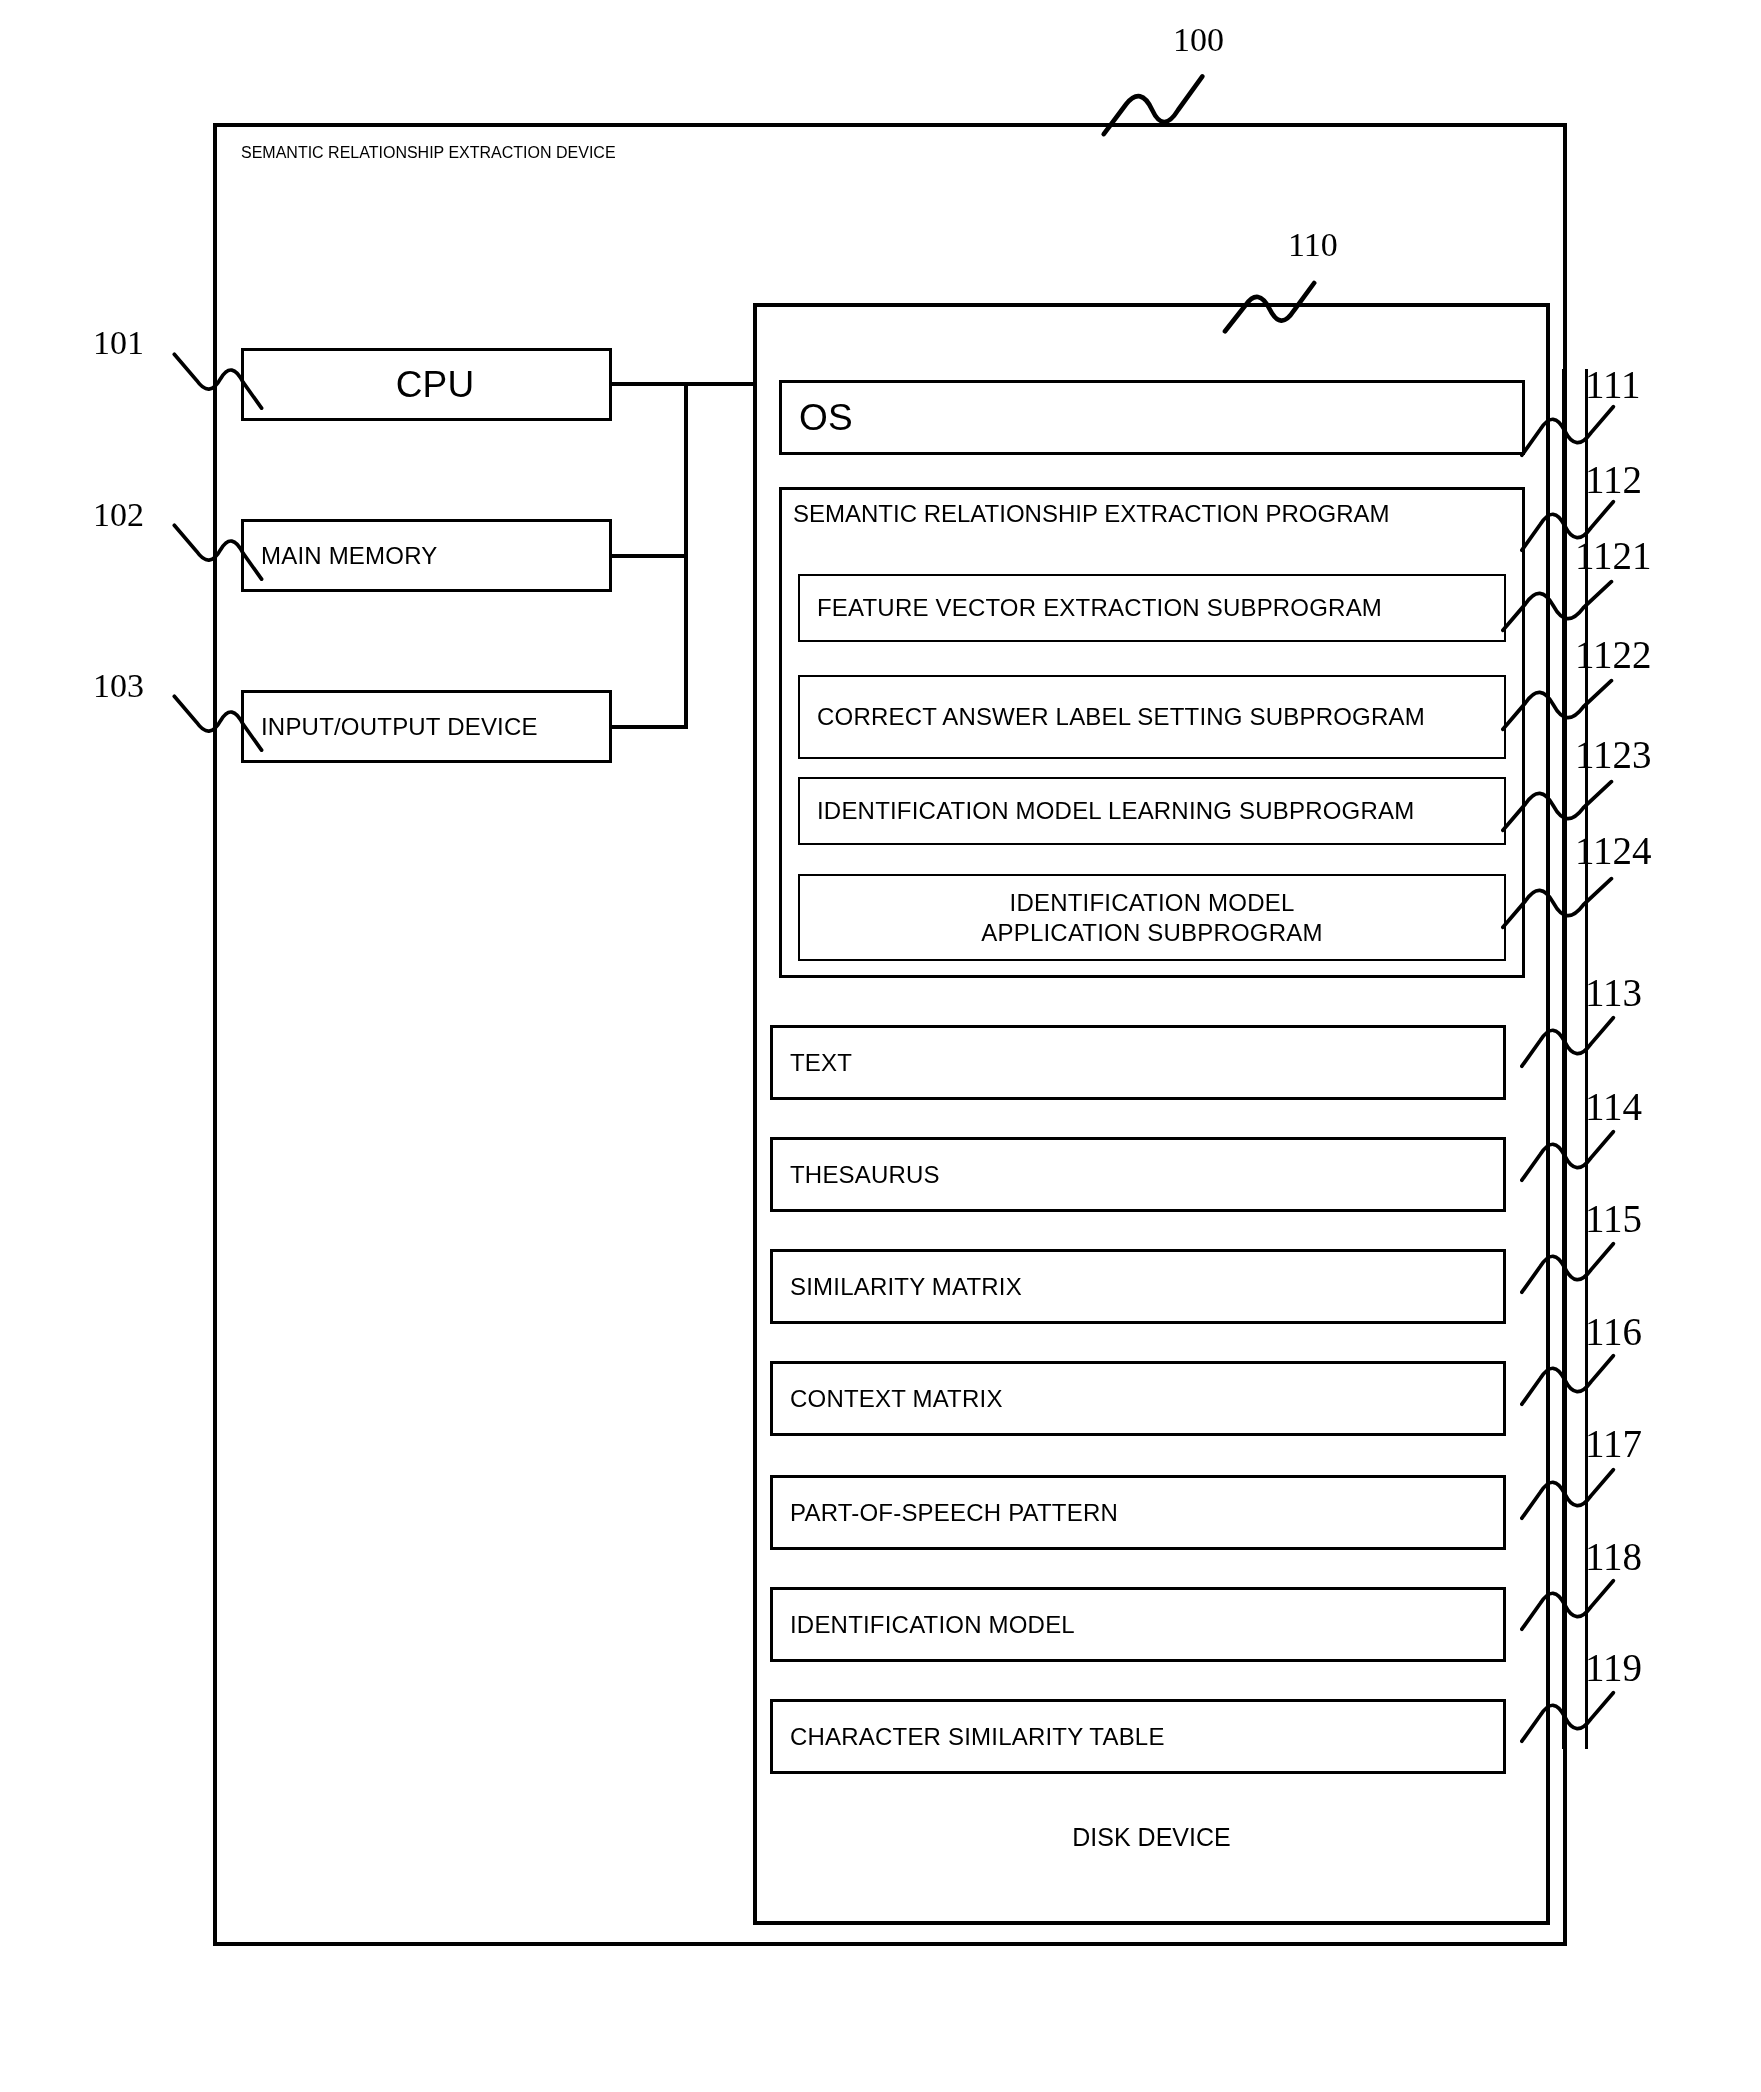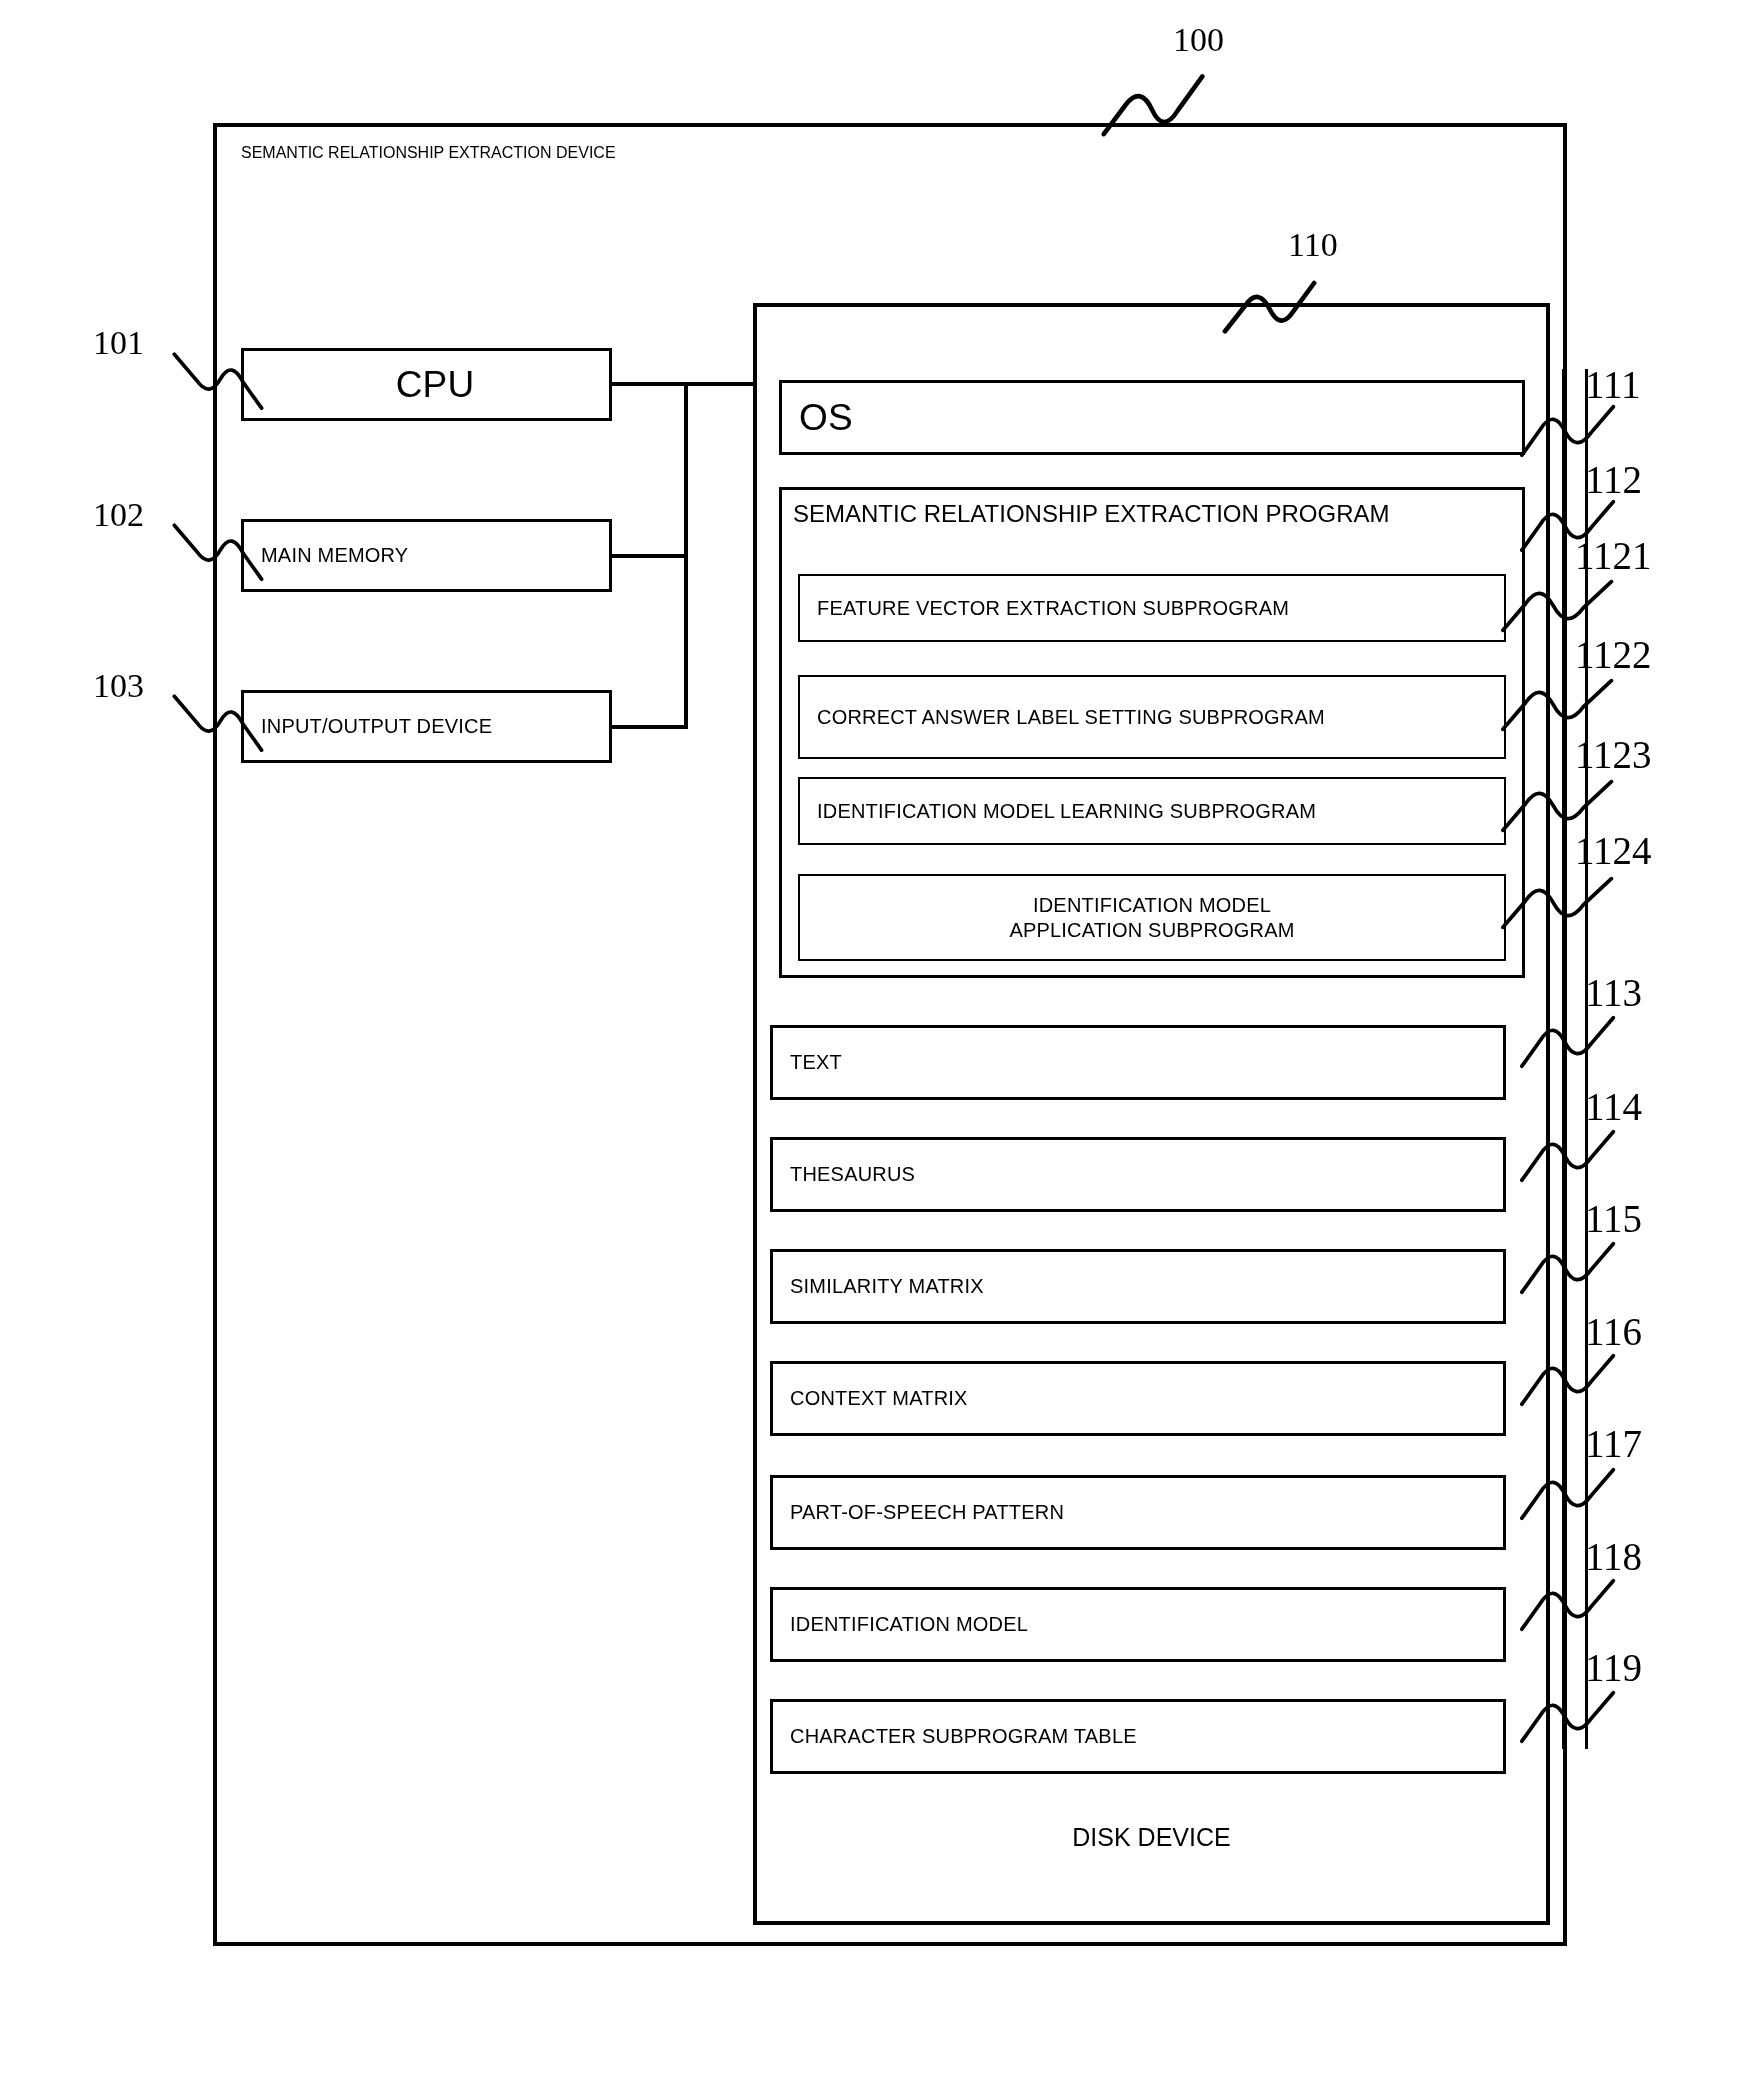--- a/index.html
+++ b/index.html
@@ -25,21 +25,21 @@
     border: 3.7px solid #000;
     box-sizing: border-box;
     background: #fff;
     display: flex;
     align-items: center;
   }
   .box.thin { border-width: 2.8px; }
 
   .box > .lbl {
     padding-left: 17px;
-    font-size: 20px;
+    font-size: 24px;
     letter-spacing: 0.2px;
     white-space: nowrap;
   }
 
   
   #device-frame {
     position: absolute;
     left: 213px;
     top: 123px;
     width: 1354px;
@@ -222,21 +222,21 @@
   <div class="box data-box" id="d116">
     <span class="lbl">CONTEXT MATRIX</span>
   </div>
   <div class="box data-box" id="d117">
     <span class="lbl">PART-OF-SPEECH PATTERN</span>
   </div>
   <div class="box data-box" id="d118">
     <span class="lbl">IDENTIFICATION MODEL</span>
   </div>
   <div class="box data-box" id="d119">
-    <span class="lbl">CHARACTER SUBPROGRAM TABLE</span>
+    <span class="lbl">CHARACTER SIMILARITY TABLE</span>
   </div>
 
   <div class="line" id="rail-a"></div>
   <div class="line" id="rail-b"></div>
 
   <div class="ref small" style="left:1585px; top:362px;">111</div>
   <svg class="leader" style="left:1520px; top:401px;" width="112" height="58" viewBox="0 0 120 62">
     <path d="M2 58 L22 30 Q36 8 48 32 Q60 56 76 34 L100 6" stroke="#000" stroke-width="4" fill="none" stroke-linecap="round"></path>
   </svg>
 

